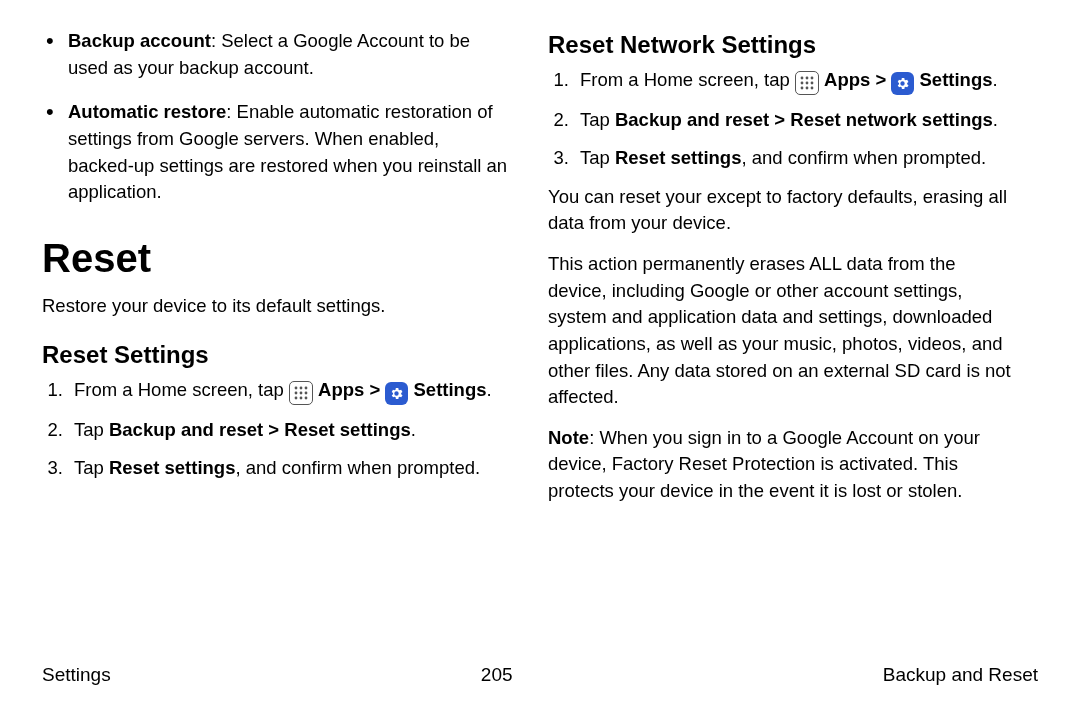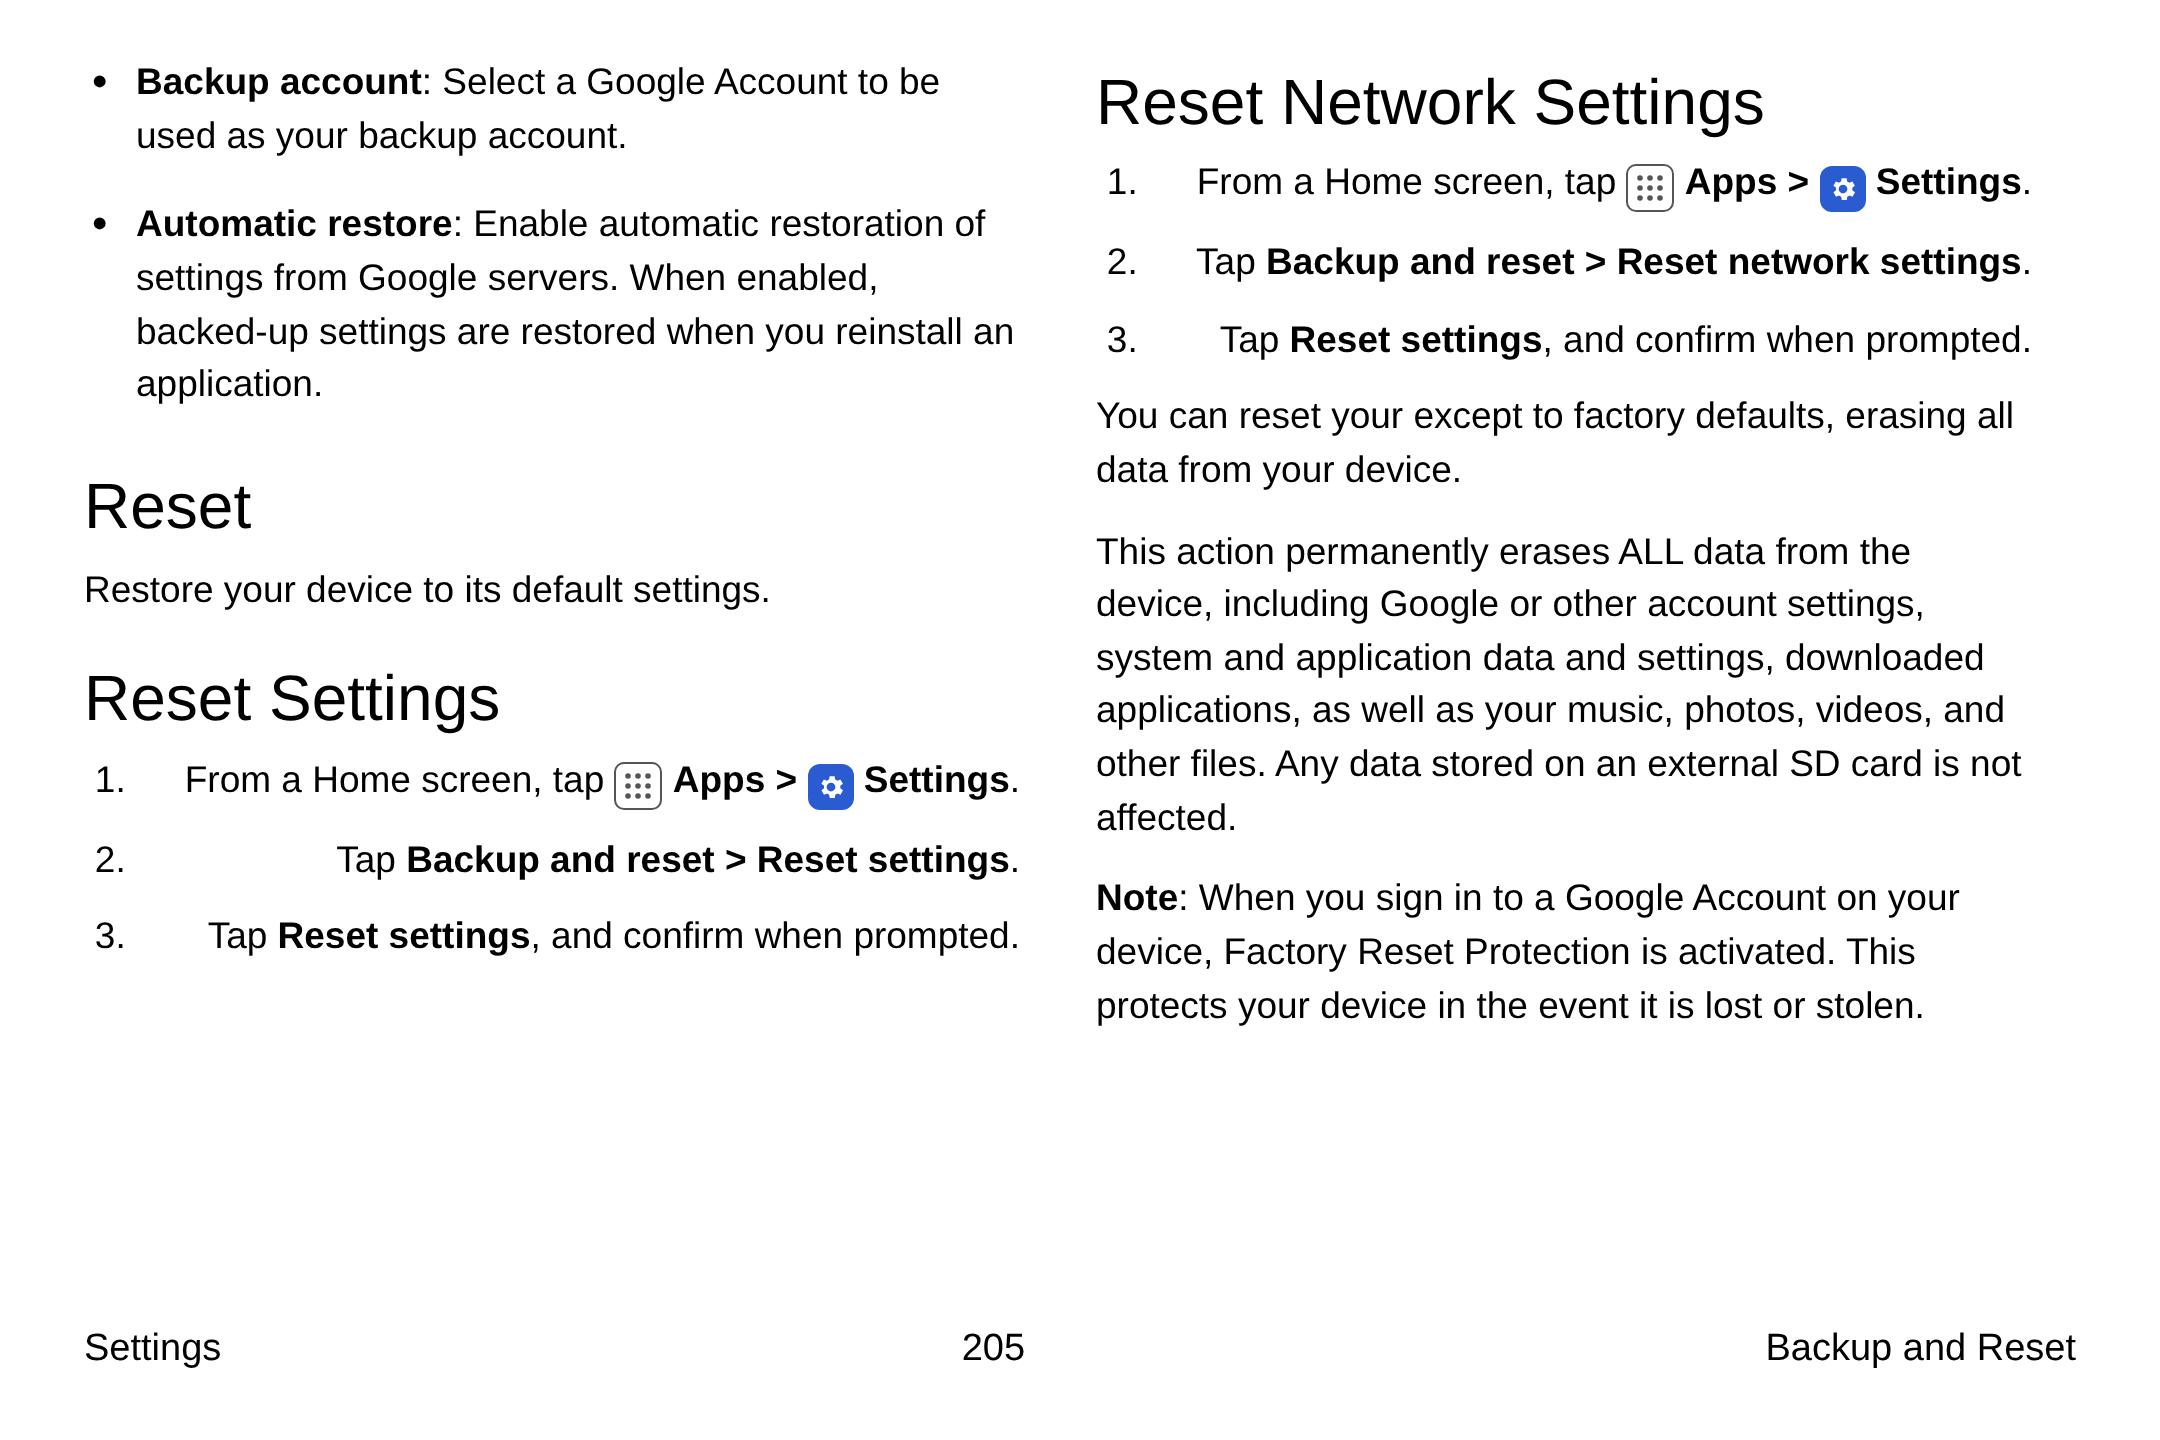--- a/index.html
+++ b/index.html
@@ -19,27 +19,27 @@
     gap: 38px;
     height: 660px;
     box-sizing: border-box;
   }
   .col {
     flex: 1;
     font-size: 18.5px;
     line-height: 1.44;
   }
   h1 {
-    font-size: 32px;
-    font-weight: 400;
+    font-size: 40px;
+    font-weight: 700;
     margin: 24px 0 6px 0;
   }
   h2 {
-    font-size: 32px;
-    font-weight: 400;
+    font-size: 24px;
+    font-weight: 700;
     margin: 18px 0 4px 0;
   }
   p { margin: 6px 0 14px 0; }
   ul.bullets {
     list-style: none;
     padding-left: 26px;
     margin: 0;
   }
   ul.bullets > li {
     position: relative;
@@ -49,21 +49,20 @@
     content: "•";
     position: absolute;
     left: -22px;
     top: 0;
     font-size: 22px;
     line-height: 1.2;
   }
   ol.steps {
     padding-left: 26px;
     margin: 2px 0 0 0;
-    text-align: right;
   }
   ol.steps > li {
     padding-left: 6px;
     margin-bottom: 12px;
   }
   .b { font-weight: 700; }
   .icon-apps {
     display: inline-flex;
     vertical-align: -4px;
     width: 22px;

